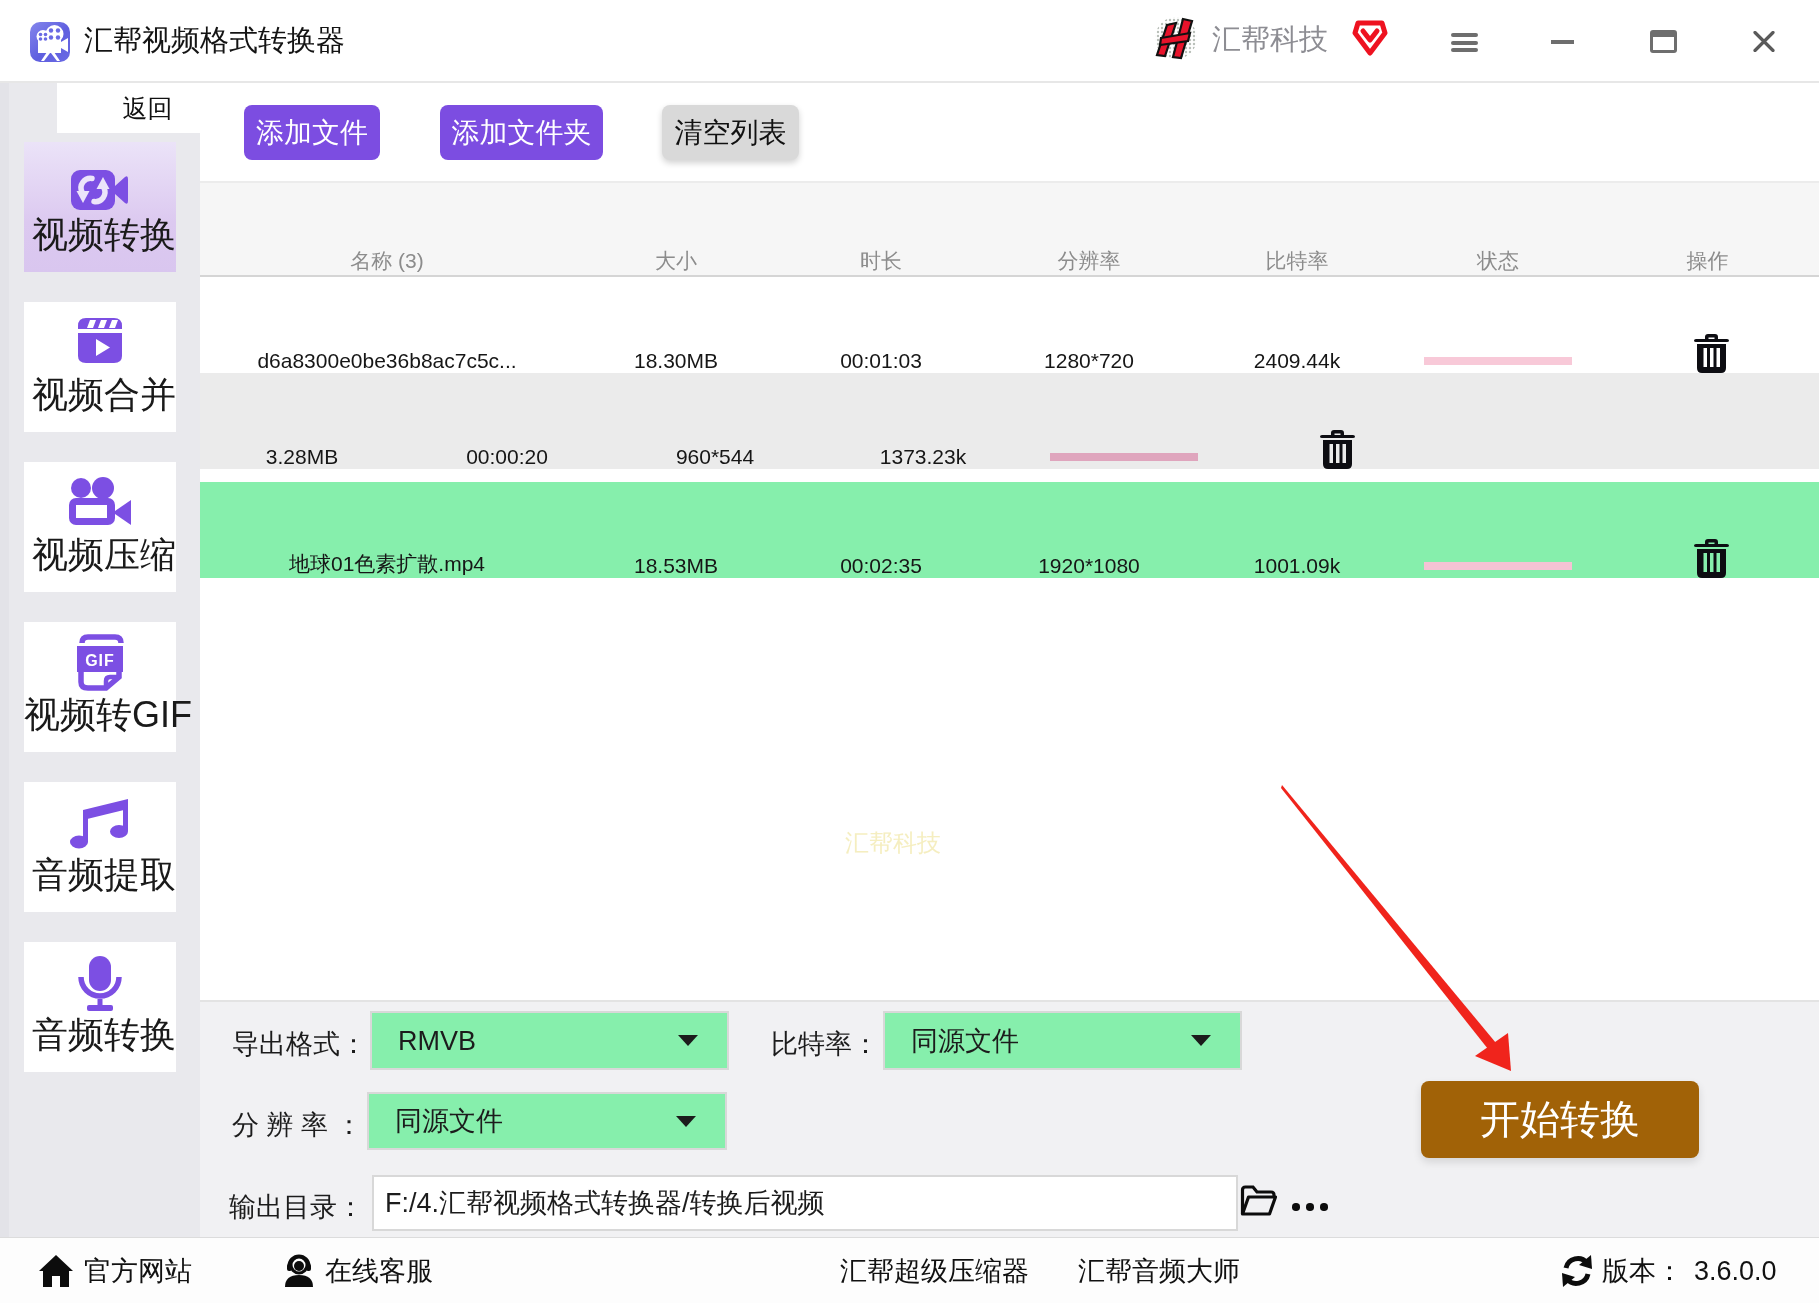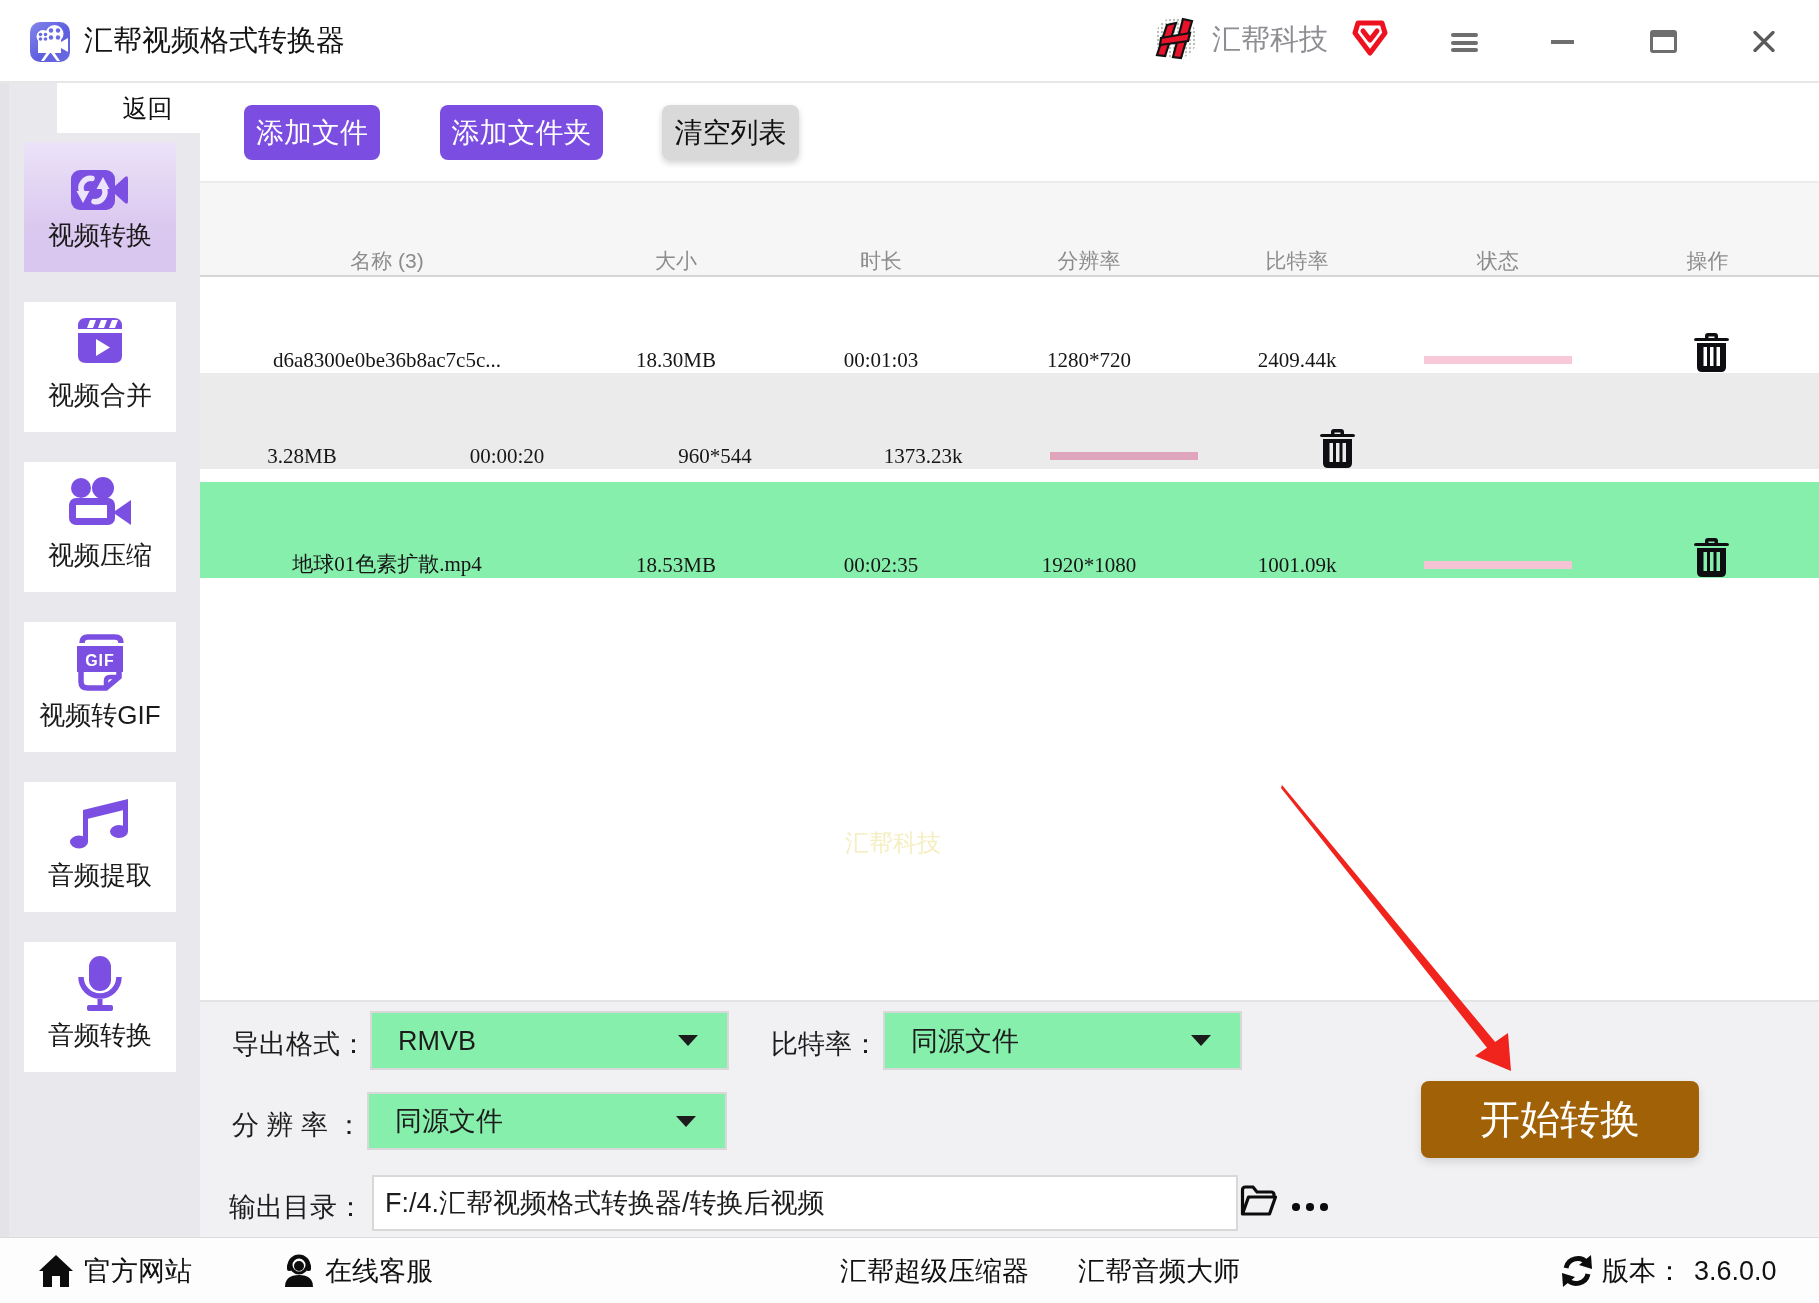--- a/index.html
+++ b/index.html
@@ -20,34 +20,34 @@
 #btn-min { left:1551px; top:40px; width:23px; height:4px; background:#6e6e6e; }
 #btn-max { left:1650px; top:30px; width:27px; height:23px; border:3px solid #6e6e6e; border-top:7px solid #6e6e6e; border-radius:3px; }
 #btn-close { left:1753px; top:31px; width:22px; height:21px; }
 
 
 #sidebar { left:0; top:83px; width:200px; height:1154px; background:#e9e9ed; }
 #leftstrip { left:0; top:83px; width:9px; height:1154px; background:#e3e3e8; }
 #backbtn { left:9px; top:83px; width:181px; height:50px; background:#fff; text-align:center; line-height:50px; font-size:25px; color:#111;margin-left:48px; }
 .sitem { left:24px; width:152px; height:130px; background:#fff; }
 .sitem svg { position:absolute; left:50%; transform:translateX(-50%); }
-.sitem .lbl { position:absolute; left:0; right:0; top:78px; line-height:30px; text-align:center; font-size:26px; color:#1a1a1a; white-space:nowrap; }
+.sitem .lbl { position:absolute; left:0; right:0; top:78px; line-height:30px; text-align:right; font-size:36px; color:#1a1a1a; white-space:nowrap; }
 #it1 { top:142px; background:linear-gradient(180deg,#ebe3f8 0%,#dcc9f0 62%,#d9c6ef 100%); }
 #it2 { top:302px; } #it3 { top:462px; } #it4 { top:622px; } #it5 { top:782px; } #it6 { top:942px; }
 
 
 .pbtn { position:absolute; top:105px; height:55px; background:#7c4de1; color:#fff; font-size:28px;
   border-radius:8px; display:flex; align-items:center; justify-content:center;margin-left:14px; }
 #addfile { left:230px; width:136px; }
 #addfolder { left:426px; width:163px; }
 #clearlist { left:648px; width:137px; background:#d9d9d9; color:#111; box-shadow:0 3px 6px rgba(0,0,0,.18); }
 
 
 #thead { left:200px; top:181px; width:1619px; height:96px; background:#f6f6f6; border-top:2px solid #ececec; border-bottom:2px solid #d5d5d5; color:#8c8c8c; }
-.trow { left:200px; width:1619px; height:96px; color:#161616;font-family:Liberation Serif, serif; }
+.trow { left:200px; width:1619px; height:96px; color:#161616; }
 #r1 { top:277px; background:#fff; }
 #r2 { top:373px; background:#ebebeb; }
 #r3 { top:482px; background:#86efac; }
 .cells { display:flex; height:100%; align-items:flex-end; font-size:21px; }
 .c { text-align:center; }
 .c1{width:374px;} .c2{width:204px;} .c3{width:206px;} .c4{width:210px;} .c5{width:206px;} .c6{width:196px;} .c7{width:223px;margin-top:44px;}
 .pbar { display:inline-block; width:148px; height:8px; position:relative; top:-3px; }
 .trash { display:inline-block; width:35px; height:40px; position:relative; top:5px; left:4px; }
 
 

